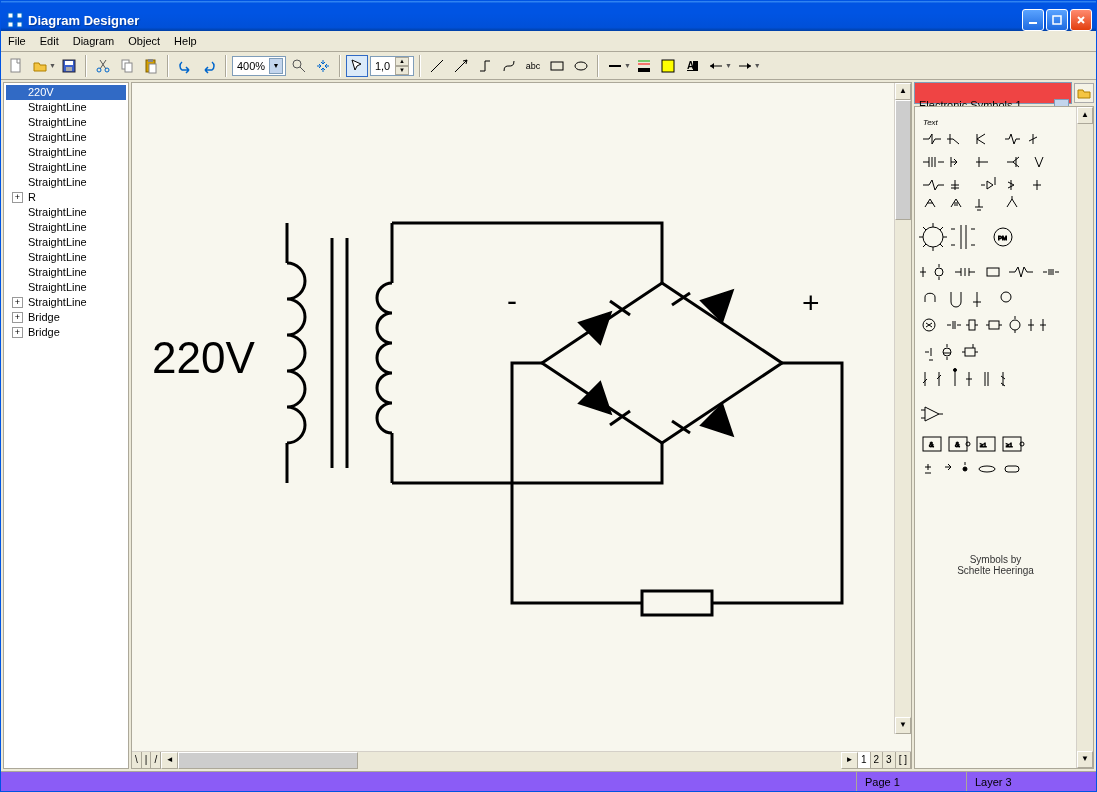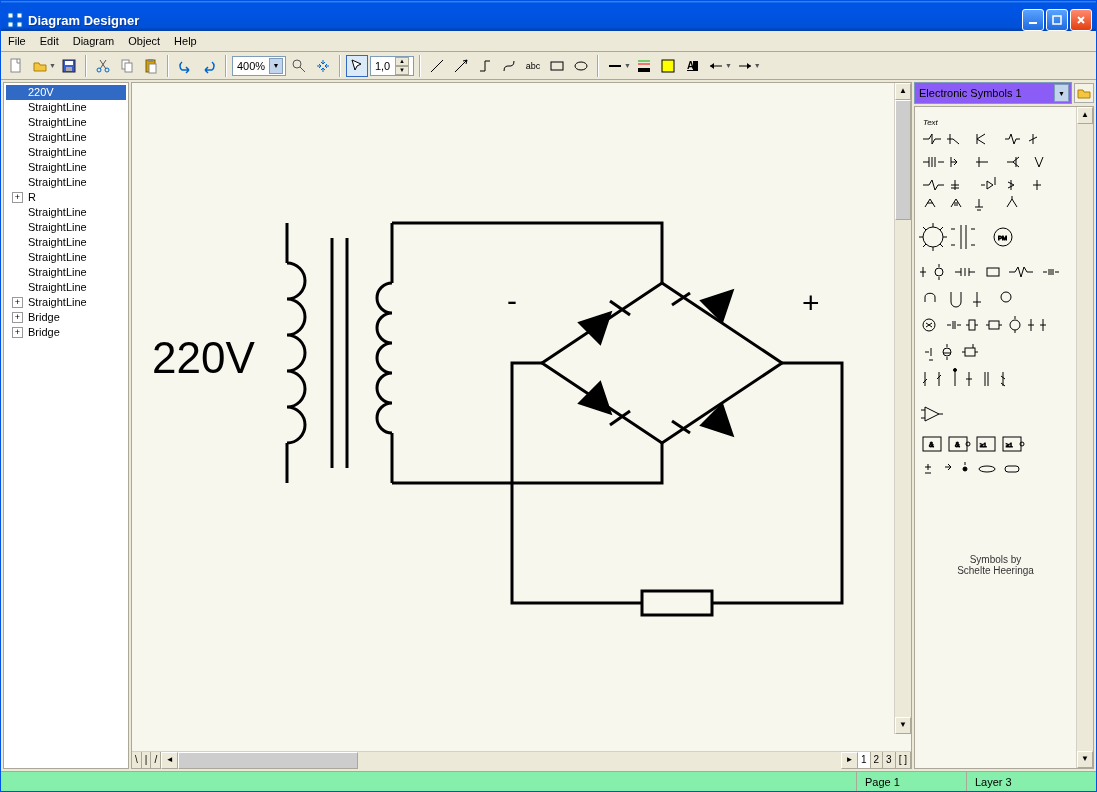--- a/index.html
+++ b/index.html
@@ -165,23 +165,23 @@
     flex-direction: column;
   }
   .palette-hdr {
     height: 22px;
     display: flex;
     gap: 2px;
   }
   .palette-combo {
     flex: 1;
     border: 1px solid #7f9db9;
-    background: #8b5cf6;
-    display: flex; align-items: center;
-    padding: 0 2px 0 4px;
+    background: #ef4444;
+    display: flex; align-items: flex-start;
+    padding: 16px 2px 0 4px;
     font-size: 11px;
   }
   .palette-combo .dd { margin-left:auto; width:15px; height:18px; background:#c3d5ed; border:1px solid #7f9db9; display:flex;align-items:center;justify-content:center;font-size:7px;}
   .pal-btn { width:20px; height:20px; border:1px solid #aaa; background:#f5f3e6; display:flex; align-items:center; justify-content:center; cursor:pointer; align-self:center;}
   .palette-body {
     flex: 1;
     background: #f8f7ee;
     border: 1px solid #aca899;
     margin-top: 2px;
     position: relative;
@@ -193,21 +193,21 @@
     bottom: 192px;
     left: 0; right: 17px;
     text-align: center;
     font-size: 10px;
     color: #333;
   }
   .palette-body .vscroll { bottom: 0; }
   
   .statusbar {
     height: 20px;
-    background: #86efac;
+    background: #8b5cf6;
     border-top: 1px solid #aca899;
     display: flex;
     align-items: center;
     font-size: 11px;
   }
   .statusbar .cell {
     padding: 0 8px;
     border-left: 1px solid #aca899;
     height: 100%;
     display: flex;

